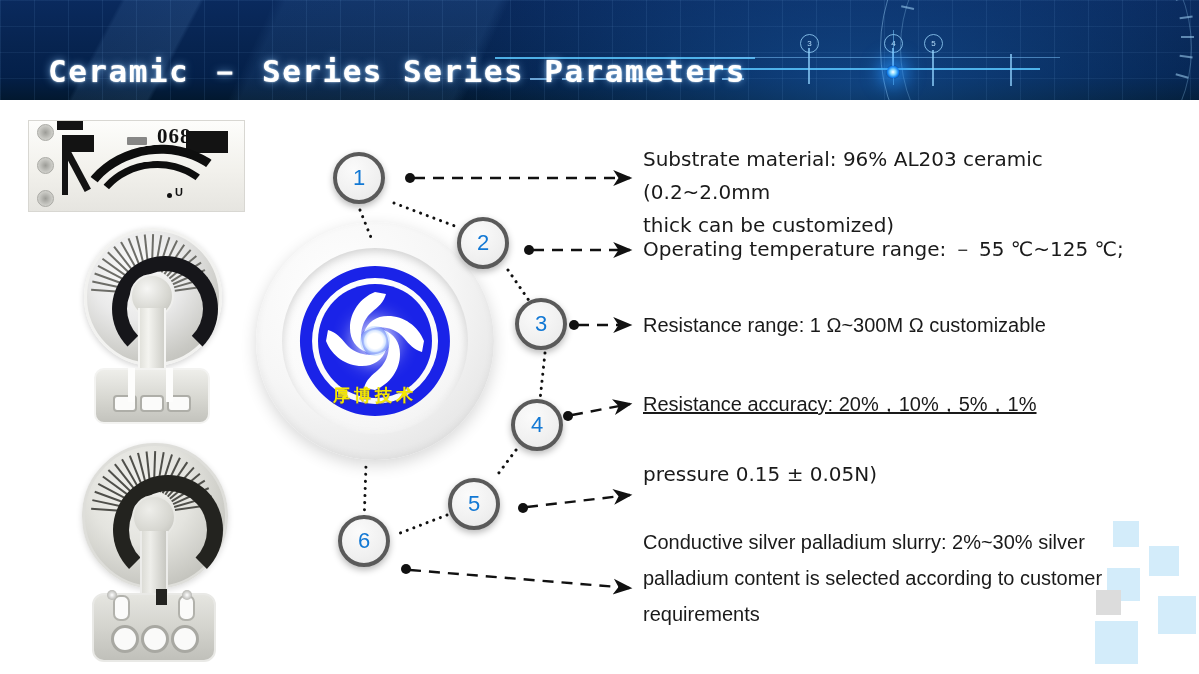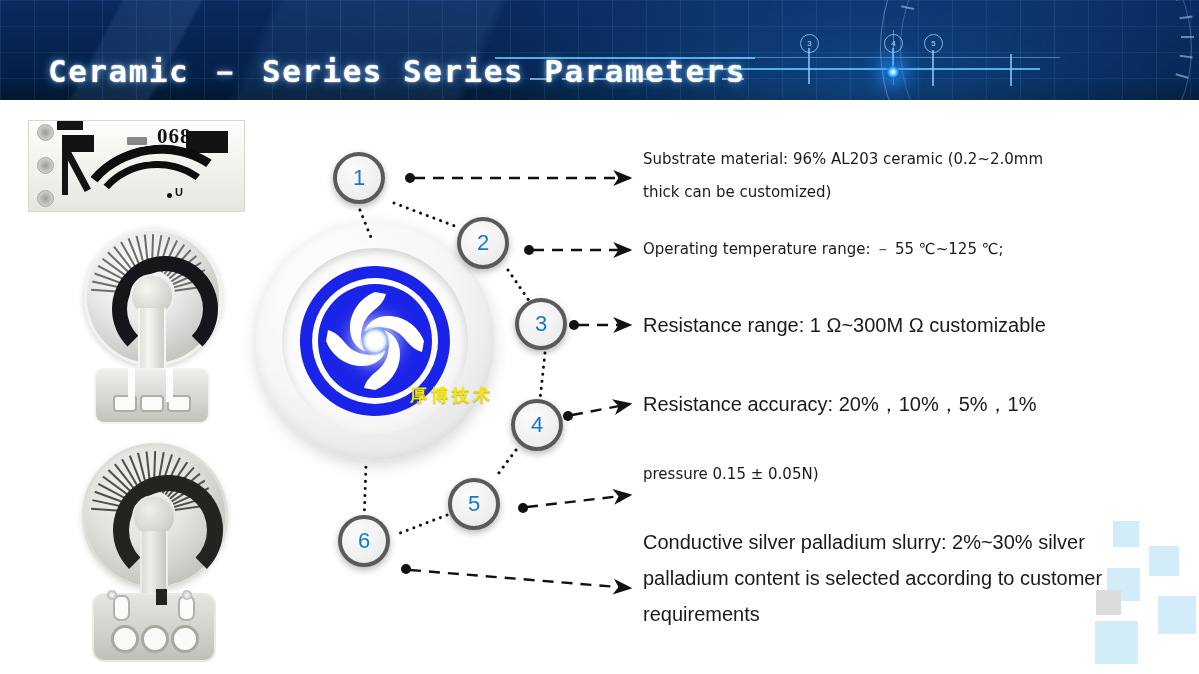--- a/index.html
+++ b/index.html
@@ -127,21 +127,21 @@
   }
   .logo-blue{
     position:absolute;left:40px;top:40px;width:158px;height:158px;
   }
   .logo-center-glow{
     position:absolute;left:104px;top:104px;width:30px;height:30px;border-radius:50%;
     background:radial-gradient(circle,#ffffff 0%,#ffffff 36%,rgba(190,215,255,0.85) 55%,rgba(90,130,255,0) 100%);
     box-shadow:0 0 20px 7px rgba(255,255,255,0.85);
   }
   .logo-cn{
-    position:absolute;left:0;width:238px;top:162px;text-align:right;
+    position:absolute;left:0;width:238px;top:162px;text-align:center;
     font-family:"DejaVu Sans",sans-serif;font-size:17px;font-weight:bold;
     color:#f5e800;letter-spacing:4px;
     text-shadow:0 1px 1px rgba(120,90,0,0.5);
   }
 
   
   .node{
     position:absolute;width:52px;height:52px;border-radius:50%;
     background:radial-gradient(circle at 38% 30%, #fbfbfb 0%, #f0f0f0 60%, #e6e6e6 100%);
     border:4px solid #5a5a5a;
@@ -152,21 +152,21 @@
     cursor:pointer;
   }
 
   
   .links{position:absolute;left:0;top:0;width:1199px;height:674px;pointer-events:none;}
 
   
   .bullet{
     position:absolute;left:643px;color:#1a1a1a;line-height:33px;
   }
-  .bullet.f-yahei{font-family:"DejaVu Sans",sans-serif;font-size:15px;}
+  .bullet.f-yahei{font-family:"DejaVu Sans",sans-serif;font-size:20px;}
   .bullet.f-arial{font-family:"Liberation Sans",sans-serif;font-size:20px;}
 
   
   .sq{position:absolute;background:#d3ecfa;}
   .sq.gray{background:#dcdcdc;}
 </style>
 </head>
 <body>
 
 <div class="slide">
@@ -412,21 +412,21 @@
   </div>
 
   <div class="bullet f-yahei" style="top:233px;width:520px;">
     <div>Operating temperature range: － 55 ℃~125 ℃;</div>
   </div>
 
   <div class="bullet f-arial" style="top:309px;width:520px;">
     <div>Resistance range: 1 Ω~300M Ω customizable</div>
   </div>
 
-  <div class="bullet f-arial" style="top:388px;width:520px;">
+  <div class="bullet f-arial" style="top:388px;width:520px;text-decoration:underline;">
     <div>Resistance accuracy: 20%，10%，5%，1%</div>
   </div>
 
   <div class="bullet f-yahei" style="top:458px;width:500px;">
     <div>pressure 0.15 ± 0.05N)</div>
   </div>
 
   <div class="bullet f-arial" style="top:524px;width:465px;line-height:36px;overflow:hidden;">
     <div style="white-space:nowrap;">Conductive silver palladium slurry: 2%~30% silver</div>
     <div style="white-space:nowrap;">palladium content is selected according to customer</div>

